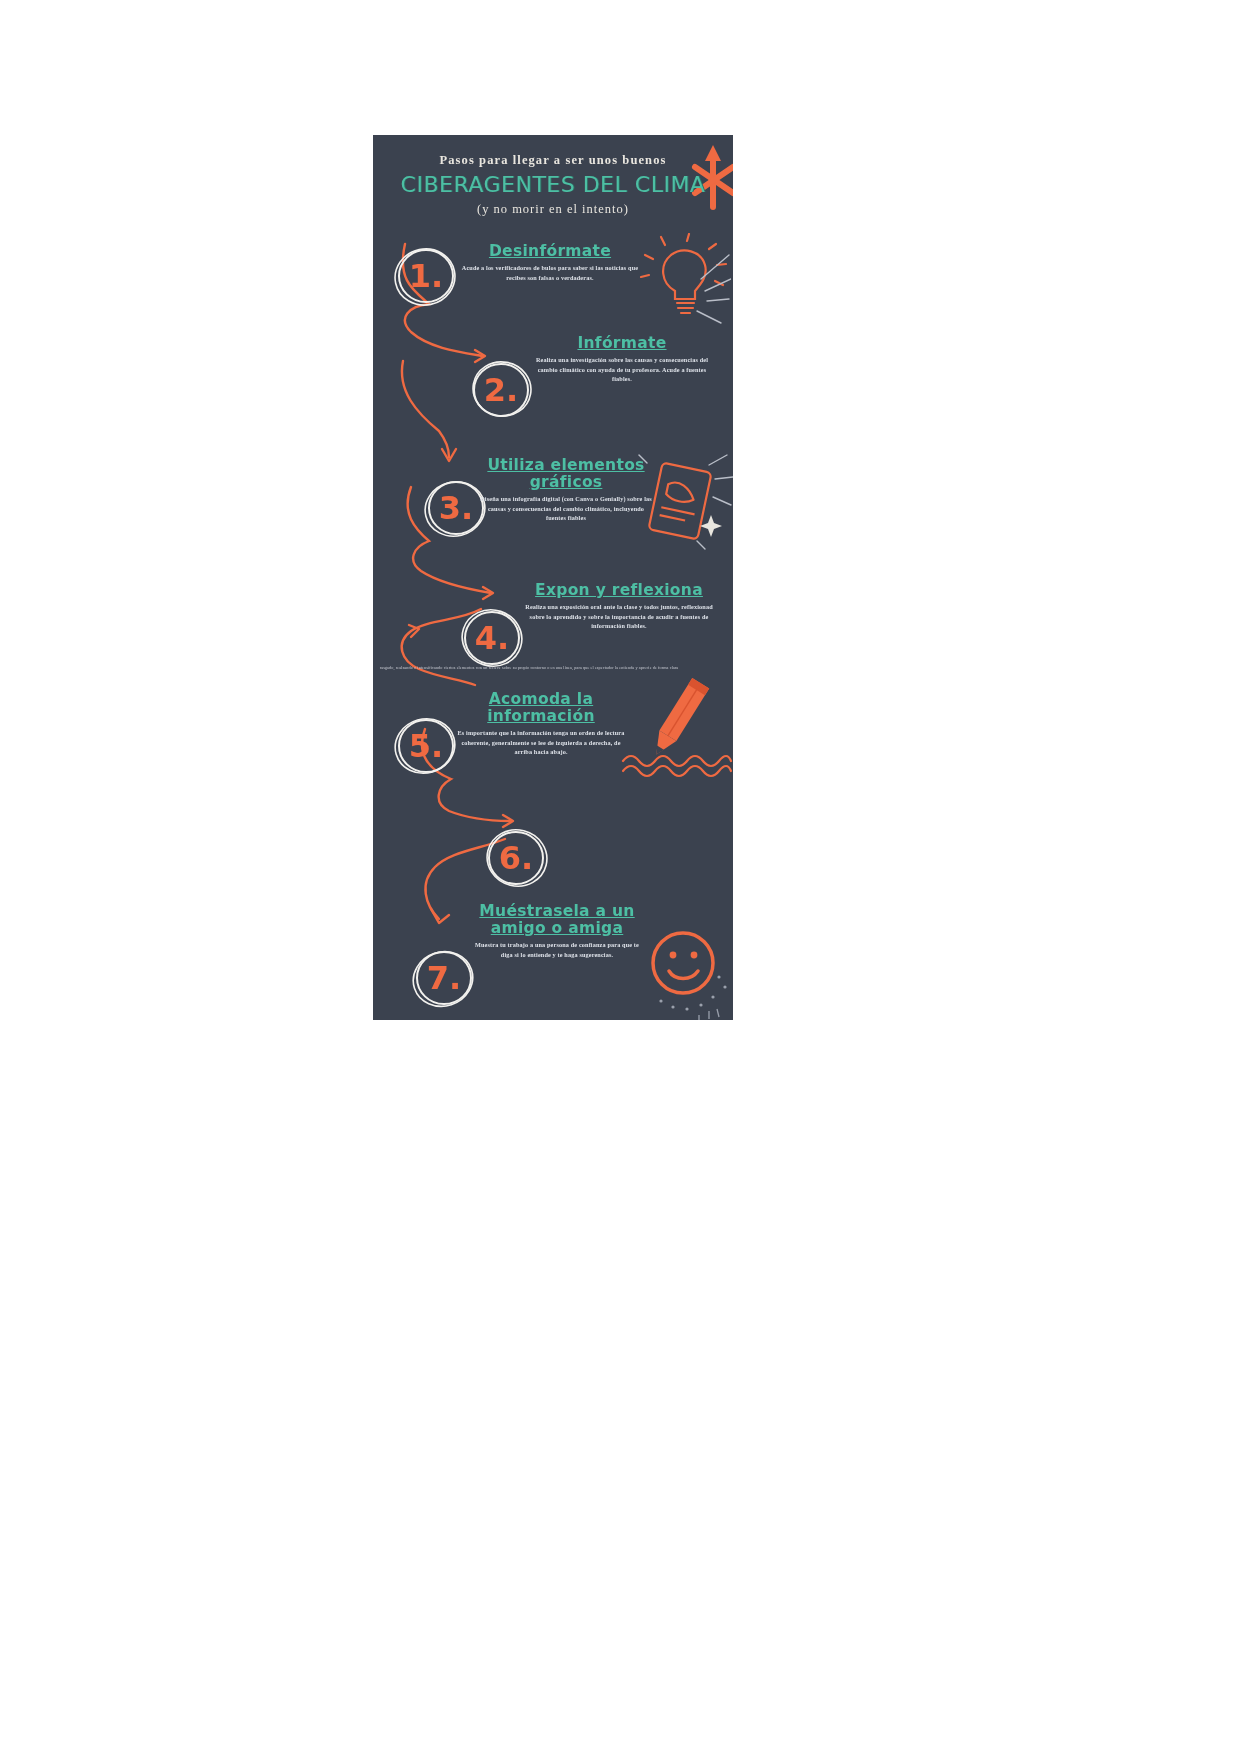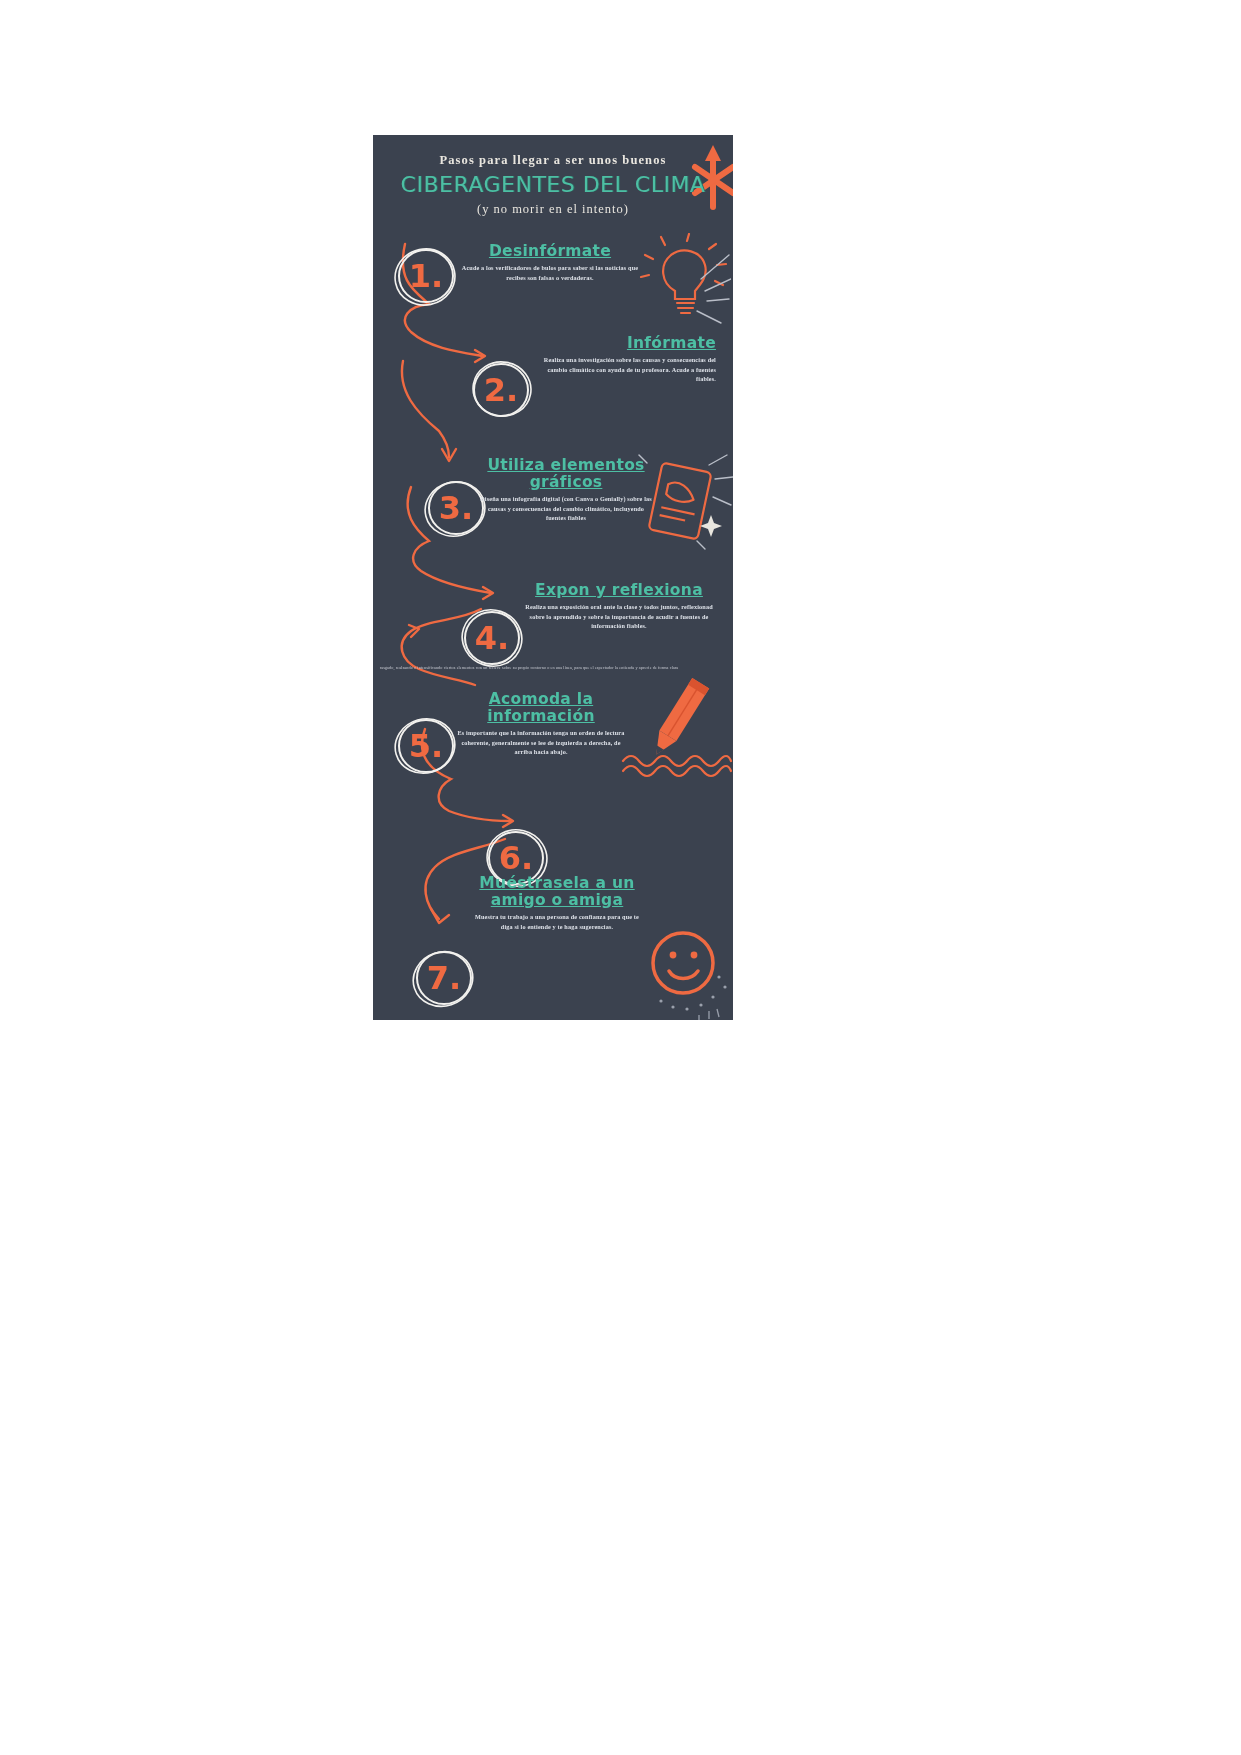--- a/index.html
+++ b/index.html
@@ -143,21 +143,21 @@
       </g>
     </svg>
 
     <div class="badge" style="left:95px;top:222px;">
       <svg width="66" height="66" viewBox="0 0 66 66">
         <ellipse cx="33" cy="33" rx="27" ry="26" stroke="#f2f1ee" stroke-width="2" fill="none"></ellipse>
         <ellipse cx="34" cy="32" rx="29" ry="27" stroke="#f2f1ee" stroke-width="1.6" fill="none" transform="rotate(10 34 32)"></ellipse>
       </svg>
       <div class="num">2.</div>
     </div>
-    <div class="step ta-c" style="left:155px;top:200px;width:188px;text-align:right;">
+    <div class="step ta-c" style="left:155px;top:200px;width:188px;">
       <div class="step-title">Infórmate</div>
       <div class="step-body">Realiza una investigación sobre las causas y consecuencias del cambio climático con ayuda de tu profesora. Acude a fuentes fiables.</div>
     </div>
 
     <div class="badge" style="left:50px;top:340px;">
       <svg width="66" height="66" viewBox="0 0 66 66">
         <ellipse cx="33" cy="33" rx="27" ry="26" stroke="#f2f1ee" stroke-width="2" fill="none"></ellipse>
         <ellipse cx="32" cy="34" rx="30" ry="27" stroke="#f2f1ee" stroke-width="1.6" fill="none" transform="rotate(-14 32 34)"></ellipse>
       </svg>
       <div class="num">3.</div>
@@ -230,21 +230,21 @@
       <div class="num">6.</div>
     </div>
 
     <div class="badge" style="left:38px;top:810px;">
       <svg width="66" height="66" viewBox="0 0 66 66">
         <ellipse cx="33" cy="33" rx="27" ry="26" stroke="#f2f1ee" stroke-width="2" fill="none"></ellipse>
         <ellipse cx="32" cy="34" rx="30" ry="27" stroke="#f2f1ee" stroke-width="1.6" fill="none" transform="rotate(-18 32 34)"></ellipse>
       </svg>
       <div class="num">7.</div>
     </div>
-    <div class="step ta-c" style="left:100px;top:740px;width:168px;">
+    <div class="step ta-c" style="left:100px;top:768px;width:168px;">
       <div class="step-title">Muéstrasela a un amigo o amiga</div>
       <div class="step-body">Muestra tu trabajo a una persona de confianza para que te diga si lo entiende y te haga sugerencias.</div>
     </div>
 
     <svg class="doodle" style="left:270px;top:790px;" width="90" height="100" viewBox="0 0 90 100">
       <circle cx="40" cy="38" r="30" stroke="#ef6a42" stroke-width="3.5" fill="none"></circle>
       <circle cx="30" cy="30" r="3.4" fill="#ef6a42"></circle>
       <circle cx="51" cy="30" r="3.4" fill="#ef6a42"></circle>
       <path d="M26 46 C32 56 48 56 55 46" stroke="#ef6a42" stroke-width="3.5" fill="none" stroke-linecap="round"></path>
       <g fill="#9aa0ac">

